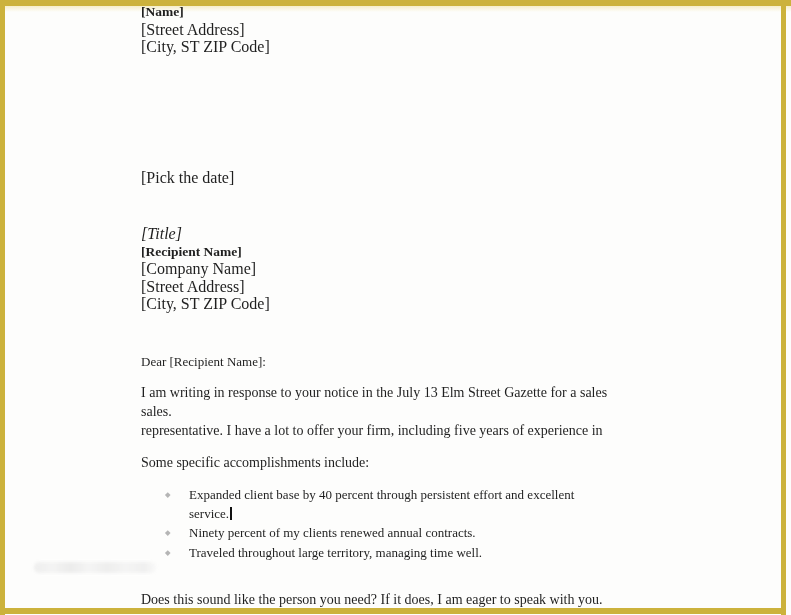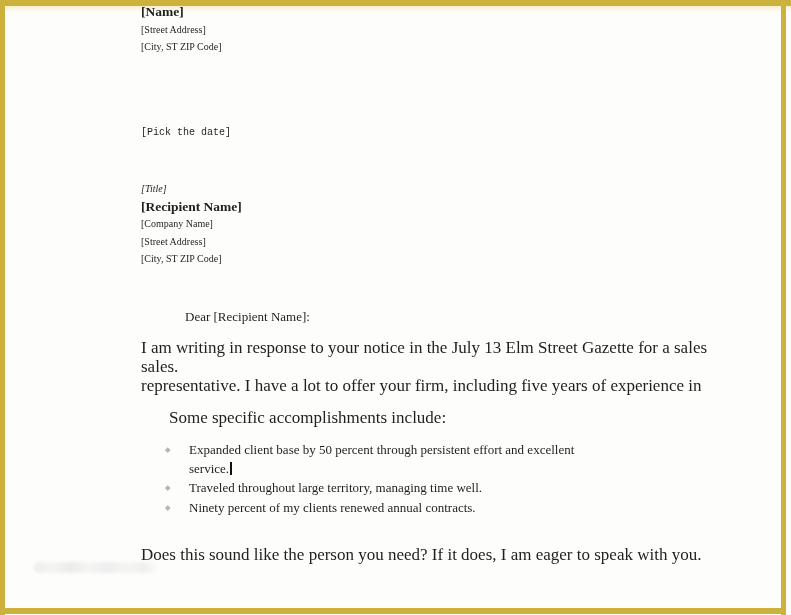--- a/index.html
+++ b/index.html
@@ -16,35 +16,35 @@
   
   .frame-top    { position: absolute; left: 0; top: 0; width: 791px; height: 6px; background: #ccb23c; }
   .frame-fade   { position: absolute; left: 0; top: 6px; width: 791px; height: 6px;
                   background: linear-gradient(#f6eec9, rgba(255,255,255,0)); }
   .frame-left   { position: absolute; left: 0; top: 0; width: 5px; height: 615px; background: #ccb23c; }
   .frame-right  { position: absolute; left: 781px; top: 0; width: 5px; height: 615px; background: #ccb23c; }
   .frame-bottom { position: absolute; left: 0; top: 608px; width: 786px; height: 6px; background: #ccb23c; }
 
   .content { position: absolute; left: 141px; top: 0; width: 560px; }
 
-  .line  { font-size: 10px; line-height: 17.5px; white-space: nowrap; }
+  .line  { font-size: 16px; line-height: 17.5px; white-space: nowrap; }
   .bold  { font-weight: bold; font-size: 13.5px; }
   .italic{ font-style: italic; }
 
   .sender    { margin-top: 3px; }
-  .date      { margin-top: 68px; font-family: Liberation Mono, monospace; }
+  .date      { margin-top: 113px; }
   .recipient { margin-top: 39px; }
 
-  .salutation { margin-top: 39px; font-size: 13px; line-height: 19px; white-space: nowrap; margin-left: 44px; }
+  .salutation { margin-top: 39px; font-size: 13px; line-height: 19px; white-space: nowrap; }
 
-  .para  { font-size: 17px; }
+  .para  { font-size: 14px; }
   .pline { line-height: 19.3px; white-space: nowrap; }
 
   .intro   { margin-top: 12px; }
-  .lead    { margin-top: 13px; line-height: 19.3px; white-space: nowrap; margin-left: 28px; }
+  .lead    { margin-top: 13px; line-height: 19.3px; white-space: nowrap; }
   .bullets { margin-top: 12px; }
 
   .bullet { position: relative; padding-left: 48px; font-size: 13px; }
   .marker {
     position: absolute; left: 25px; top: 8px;
     width: 3.5px; height: 3.5px; background: #b5b5b5;
     transform: rotate(45deg);
   }
 
   .caret {
@@ -102,36 +102,36 @@
       <div class="pline">representative. I have a lot to offer your firm, including five years of experience in</div>
     </div>
 
     <div class="para lead">Some specific accomplishments include:</div>
 
     <div class="bullets">
 
       <div class="bullet">
         <span class="marker"></span>
         <div class="btext">
-          <div class="pline">Expanded client base by 50 percent through persistent effort and excellent</div>
+          <div class="pline">Expanded client base by 40 percent through persistent effort and excellent</div>
           <div class="pline"><span>service.</span><span class="caret"></span></div>
         </div>
       </div>
 
       <div class="bullet">
         <span class="marker"></span>
         <div class="btext">
-          <div class="pline">Traveled throughout large territory, managing time well.</div>
+          <div class="pline">Ninety percent of my clients renewed annual contracts.</div>
         </div>
       </div>
 
       <div class="bullet">
         <span class="marker"></span>
         <div class="btext">
-          <div class="pline">Ninety percent of my clients renewed annual contracts.</div>
+          <div class="pline">Traveled throughout large territory, managing time well.</div>
         </div>
       </div>
 
     </div>
 
     <div class="para closing">
       <div class="pline">Does this sound like the person you need? If it does, I am eager to speak with you.</div>
     </div>
 
   </div>

